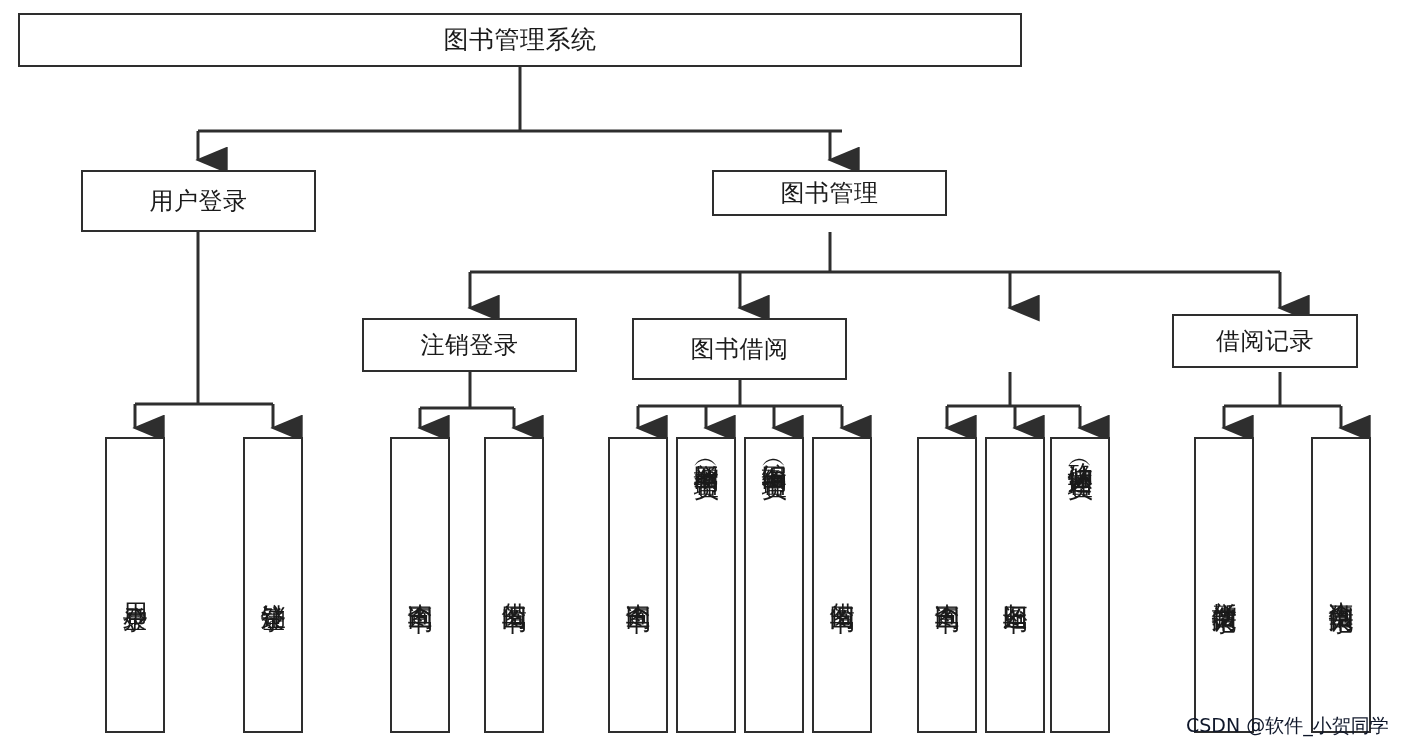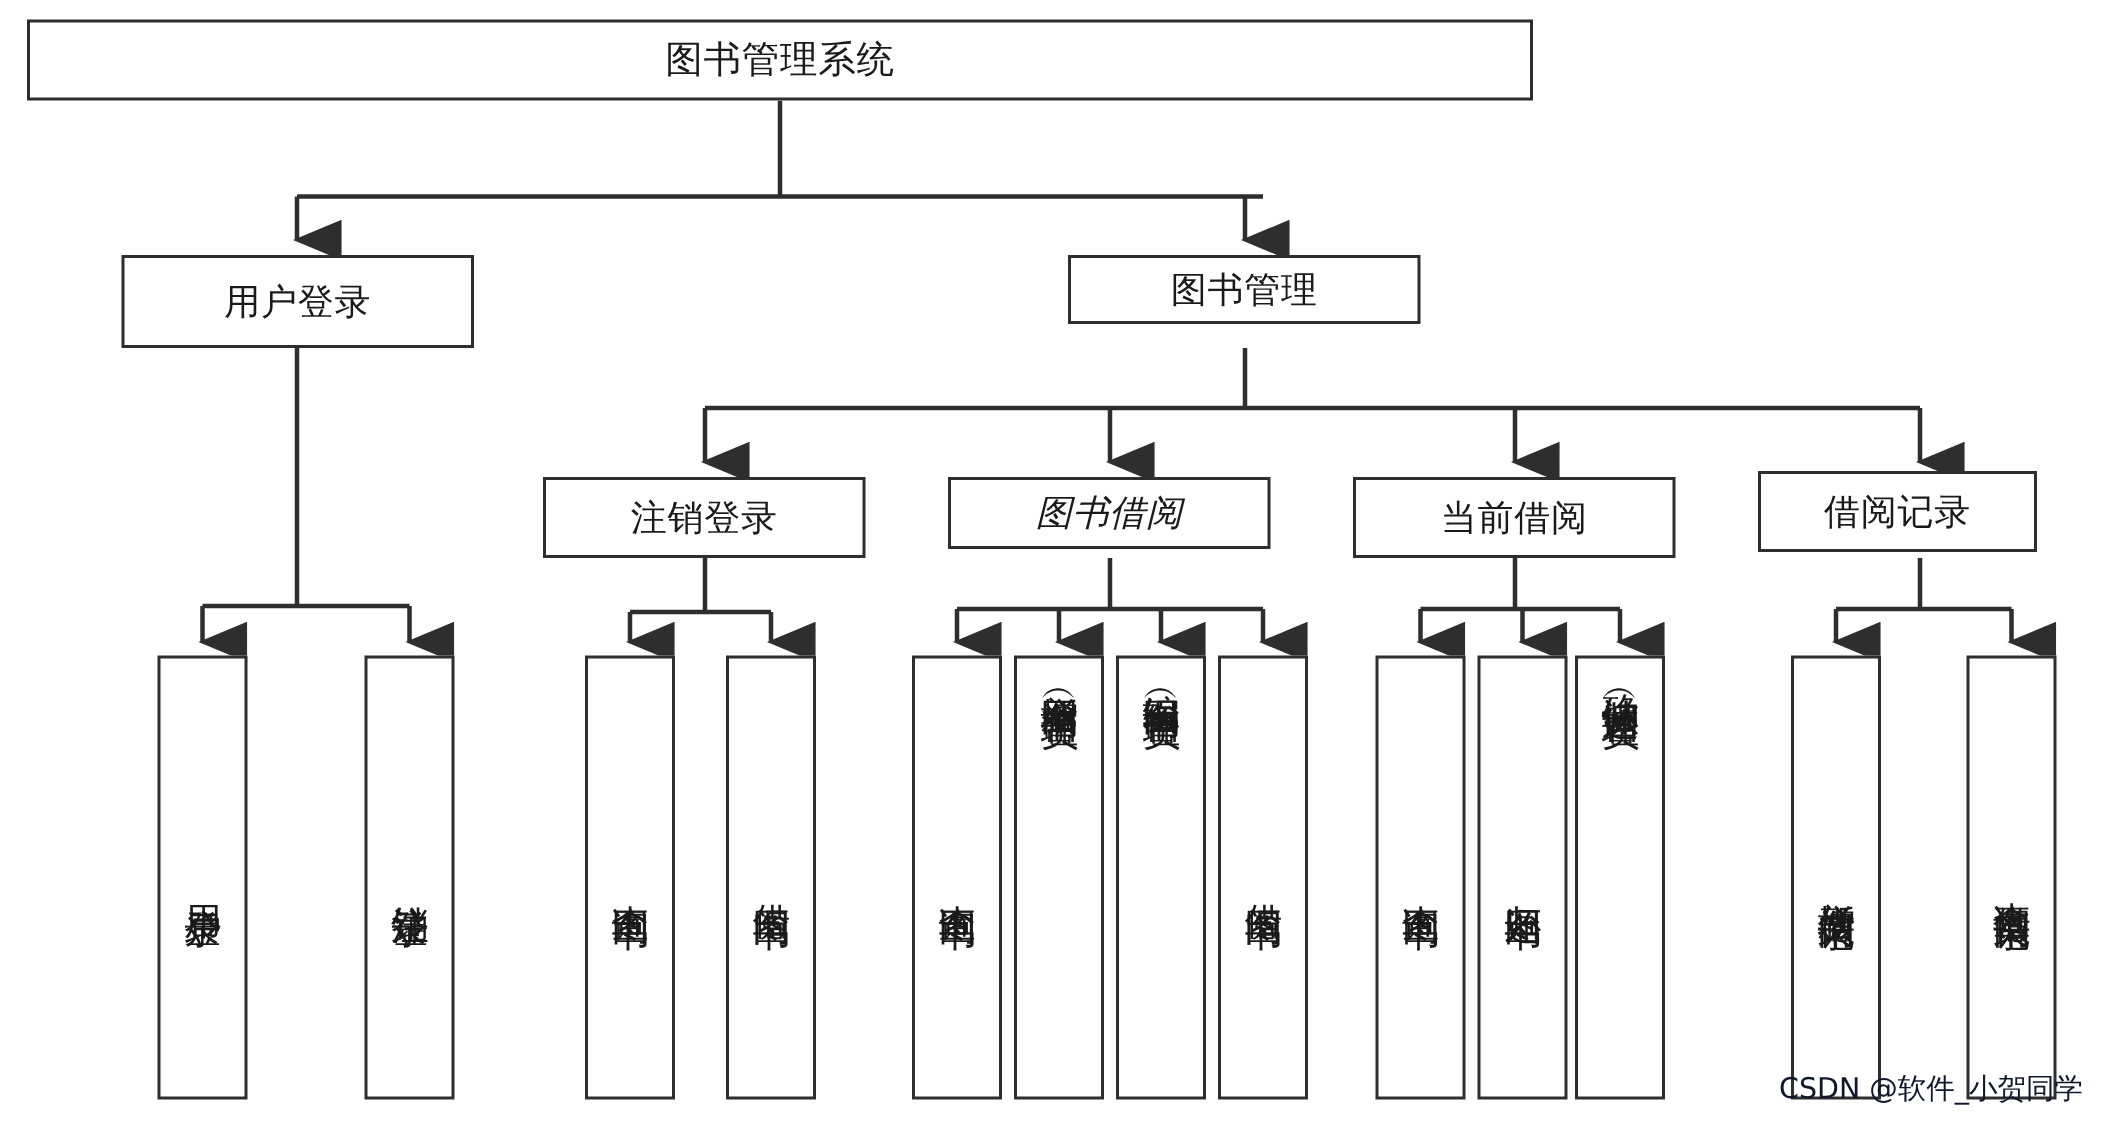--- a/index.html
+++ b/index.html
@@ -138,27 +138,24 @@
   </div>
 
   <div class="node horiz" style="left:712px; top:170px; width:235px; height:46px;">
     <span class="label">图书管理</span>
   </div>
 
   <div class="node horiz" style="left:362px; top:318px; width:215px; height:54px;">
     <span class="label">注销登录</span>
   </div>
 
-  <div class="node horiz" style="left:632px; top:318px; width:215px; height:48px;font-style:italic;">
+  <div class="node horiz" style="left:632px; top:318px; width:215px; height:62px;">
     <span class="label">图书借阅</span>
   </div>
 
-  <div class="node horiz" style="left:902px; top:318px; width:215px; height:54px;">
-    <span class="label">当前借阅</span>
-  </div>
 
   <div class="node horiz" style="left:1172px; top:314px; width:186px; height:54px;">
     <span class="label">借阅记录</span>
   </div>
 
   <div class="node vert mid" style="left:105px; top:437px; width:60px; height:296px;">
     <span class="label">用户登录</span>
   </div>
 
   <div class="node vert mid" style="left:243px; top:437px; width:60px; height:296px;">

